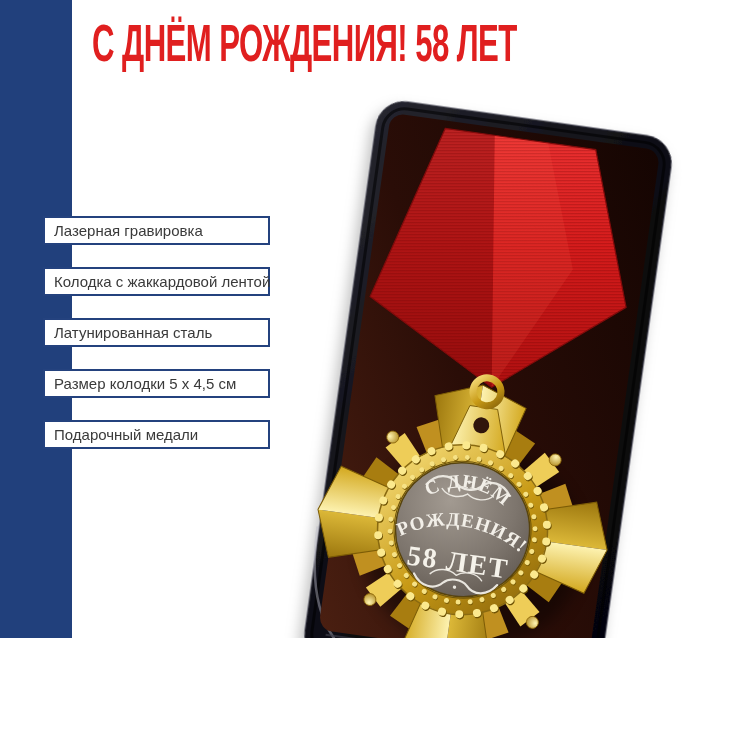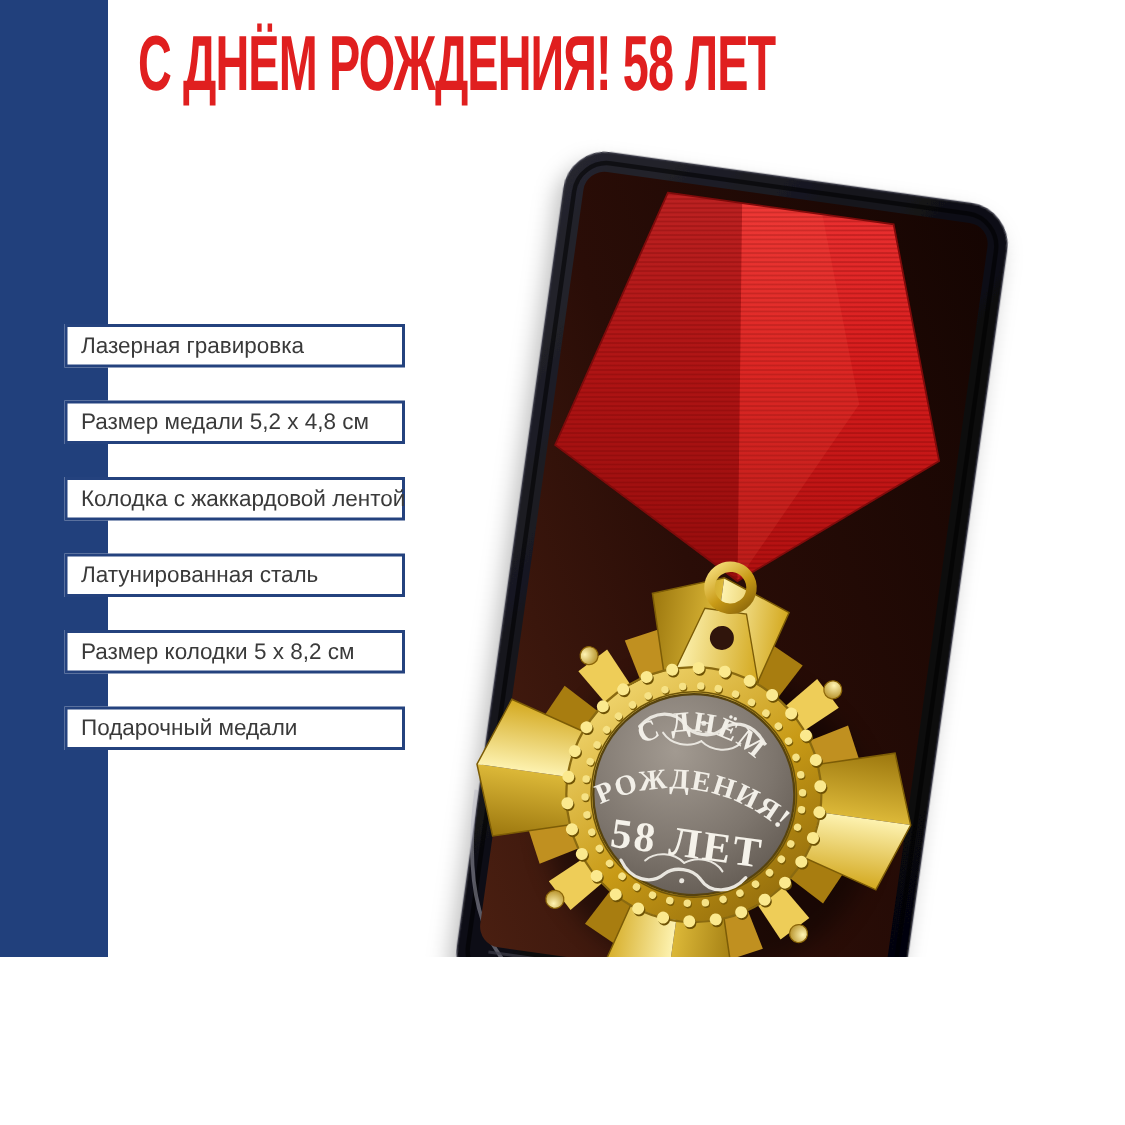--- a/index.html
+++ b/index.html
@@ -41,24 +41,23 @@
 <body>
 
 <div class="stage">
 
   <div class="blue-bar"></div>
 
   <div class="title">С ДНЁМ РОЖДЕНИЯ! 58 ЛЕТ</div>
 
   <div class="features">
     <div class="feature">Лазерная гравировка</div>
-    <div class="feature">Размер медали 5,2 х 4,8 см</div>
     <div class="feature">Колодка с жаккардовой лентой</div>
     <div class="feature">Латунированная сталь</div>
-    <div class="feature">Размер колодки 5 х 8,2 см</div>
+    <div class="feature">Размер колодки 5 х 4,5 см</div>
     <div class="feature">Подарочный медали</div>
   </div>
 
   <svg class="photo" viewBox="0 0 750 750">
     <defs>
       <linearGradient id="gCase" x1="0" y1="0" x2="1" y2="1">
         <stop offset="0" stop-color="#26262f"></stop>
         <stop offset="0.55" stop-color="#0b0b11"></stop>
         <stop offset="1" stop-color="#05050a"></stop>
       </linearGradient>

